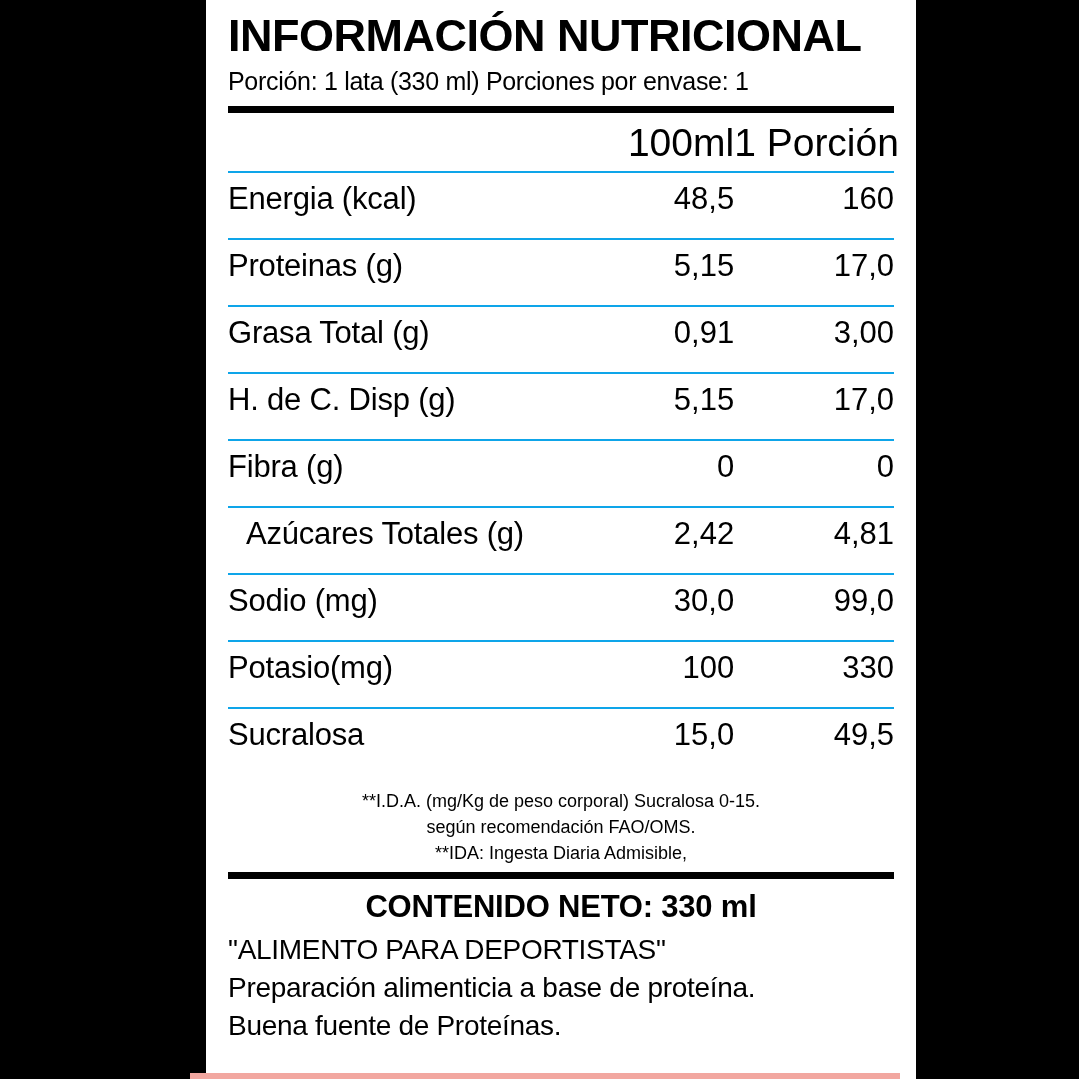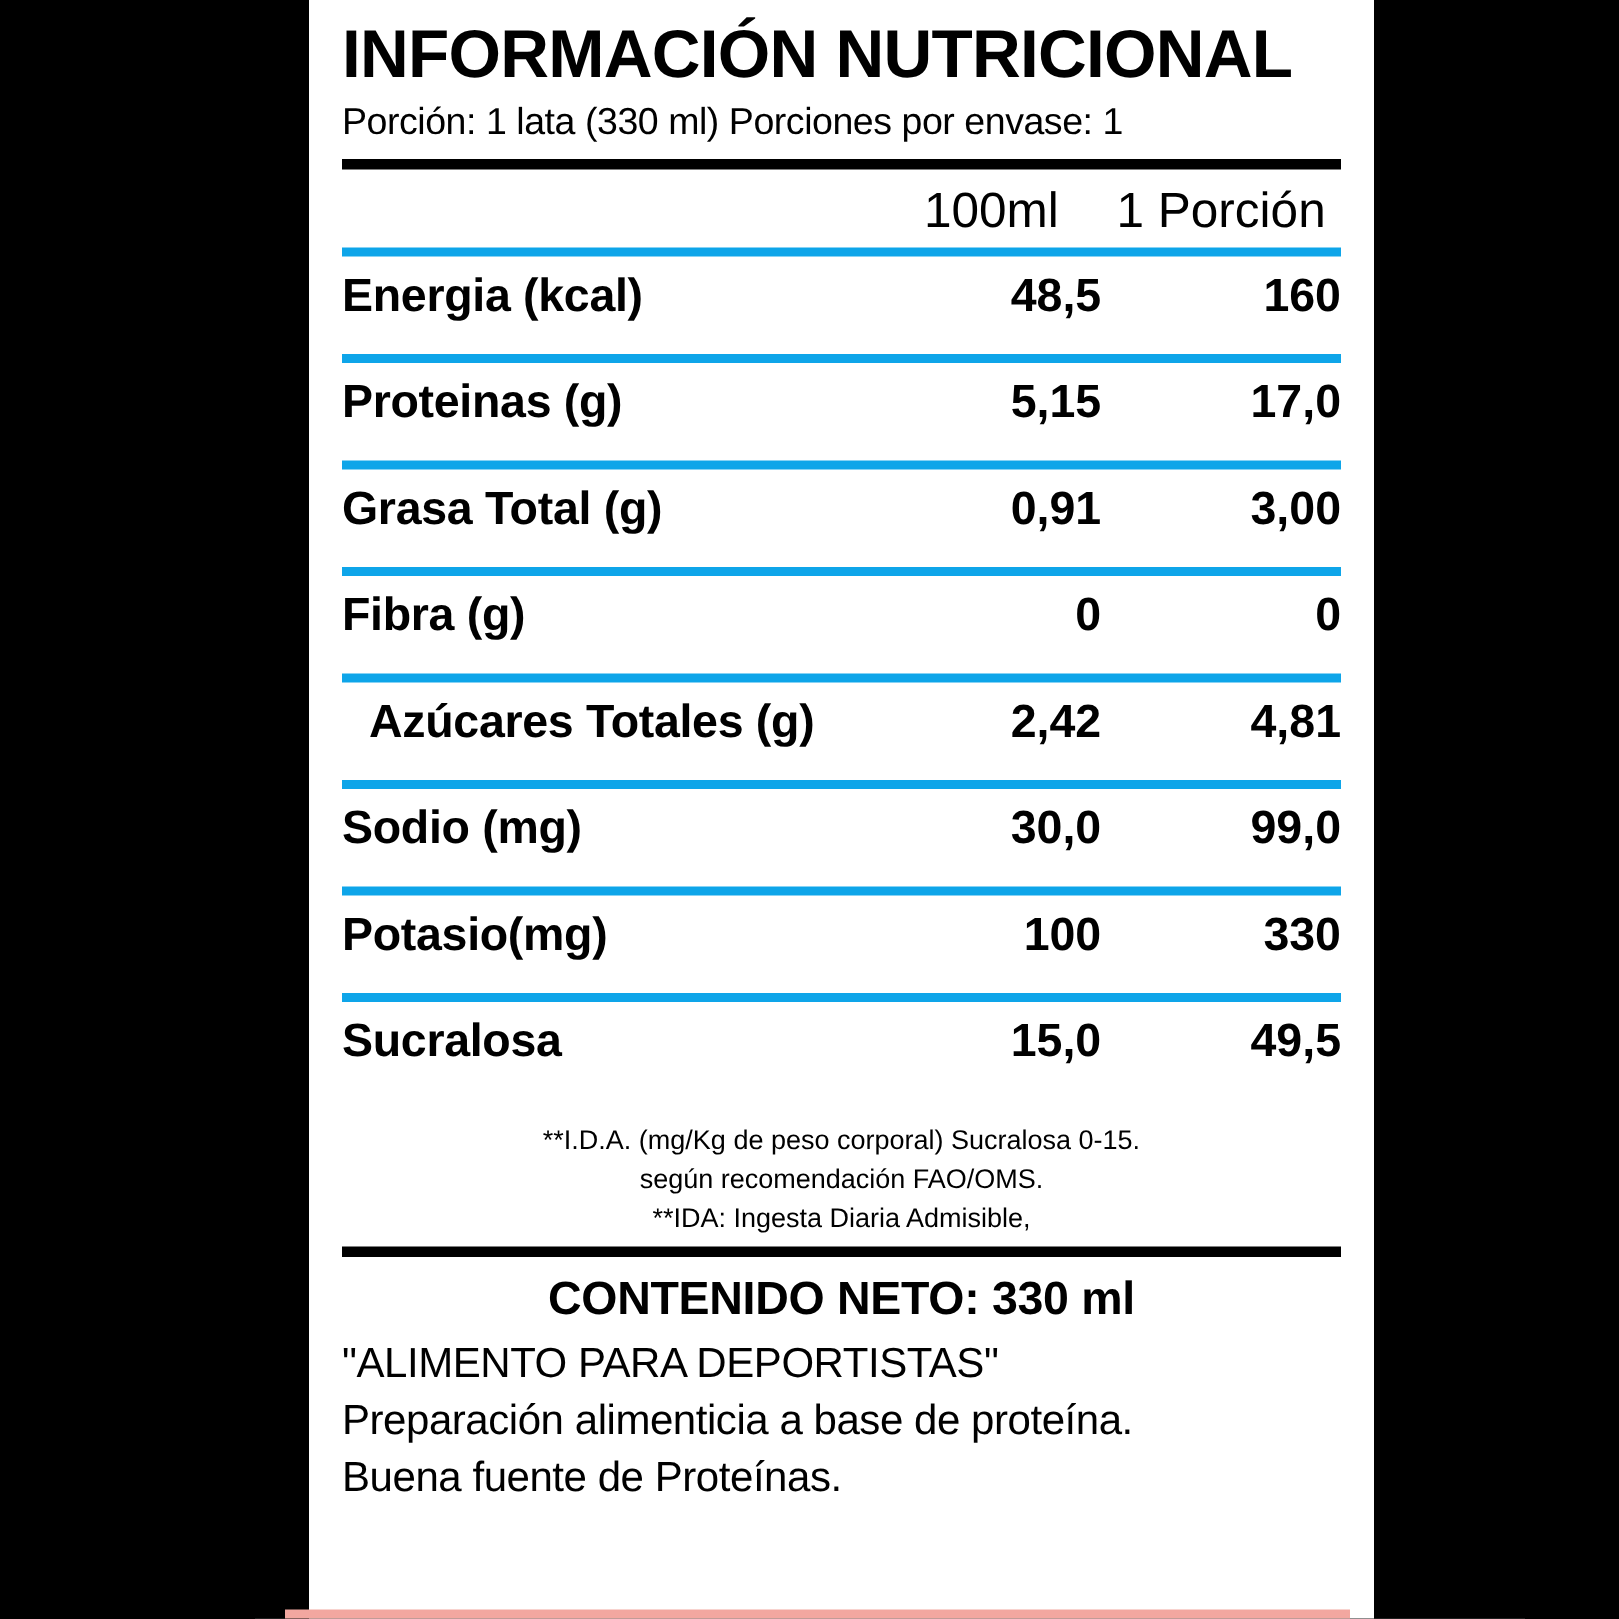--- a/index.html
+++ b/index.html
@@ -63,32 +63,31 @@
   table.nutri th, table.nutri td {
     padding: 0;
     border: 0;
     vertical-align: baseline;
   }
   table.nutri col.c-name { width: 54%; }
   table.nutri col.c-100  { width: 22%; }
   table.nutri col.c-por  { width: 24%; }
 
   tr.head td {
-    text-align: center;
-    font-size: 33px;
+    text-align: right;
+    font-size: 39px;
     padding: 8px 0 6px 0;
     white-space: nowrap;
   }
   tr.head td.blank { border-bottom: 0; }
 
   tr.row td {
-    border-top: 6px solid #0ea5e9;
+    border-top: 2px solid #0ea5e9;
     padding: 8px 0 21px 0;
     white-space: nowrap;
-    font-weight: bold;
   }
   tr.row td.name {
     text-align: left;
     font-size: 31px;
     letter-spacing: -0.2px;
   }
   tr.row td.name.indent { padding-left: 18px; }
   tr.row td.val {
     text-align: right;
     font-size: 31px;
@@ -156,20 +155,25 @@
           <td class="name">Proteinas (g)</td>
           <td class="val">5,15</td>
           <td class="val">17,0</td>
         </tr>
         <tr class="row">
           <td class="name">Grasa Total (g)</td>
           <td class="val">0,91</td>
           <td class="val">3,00</td>
         </tr>
         <tr class="row">
+          <td class="name">H. de C. Disp (g)</td>
+          <td class="val">5,15</td>
+          <td class="val">17,0</td>
+        </tr>
+        <tr class="row">
           <td class="name">Fibra (g)</td>
           <td class="val">0</td>
           <td class="val">0</td>
         </tr>
         <tr class="row">
           <td class="name indent">Azúcares Totales (g)</td>
           <td class="val">2,42</td>
           <td class="val">4,81</td>
         </tr>
         <tr class="row">

